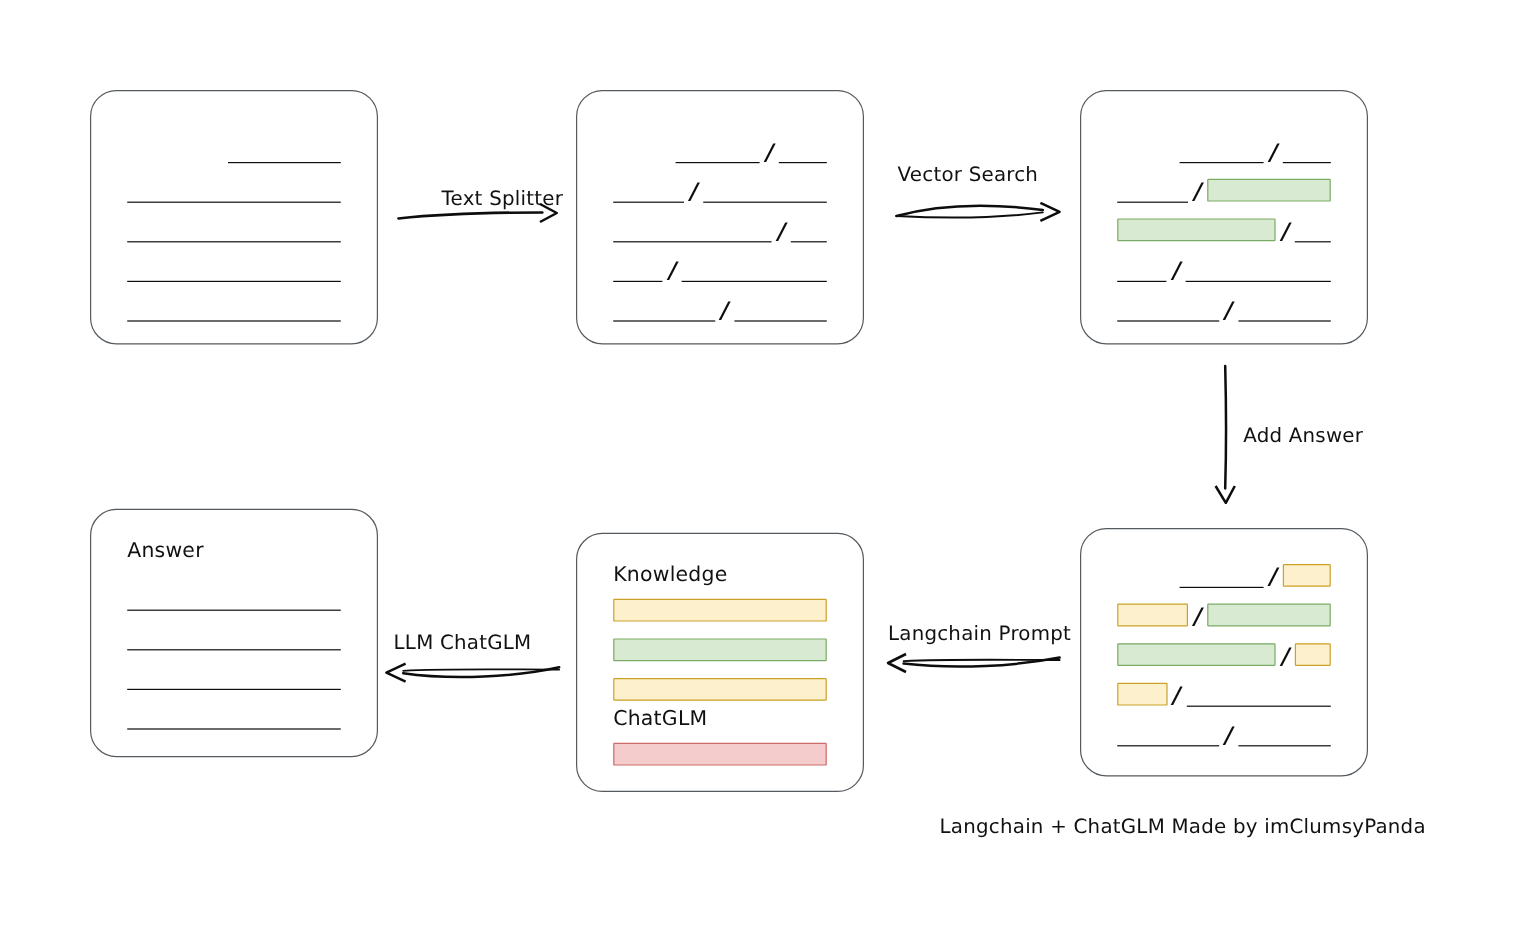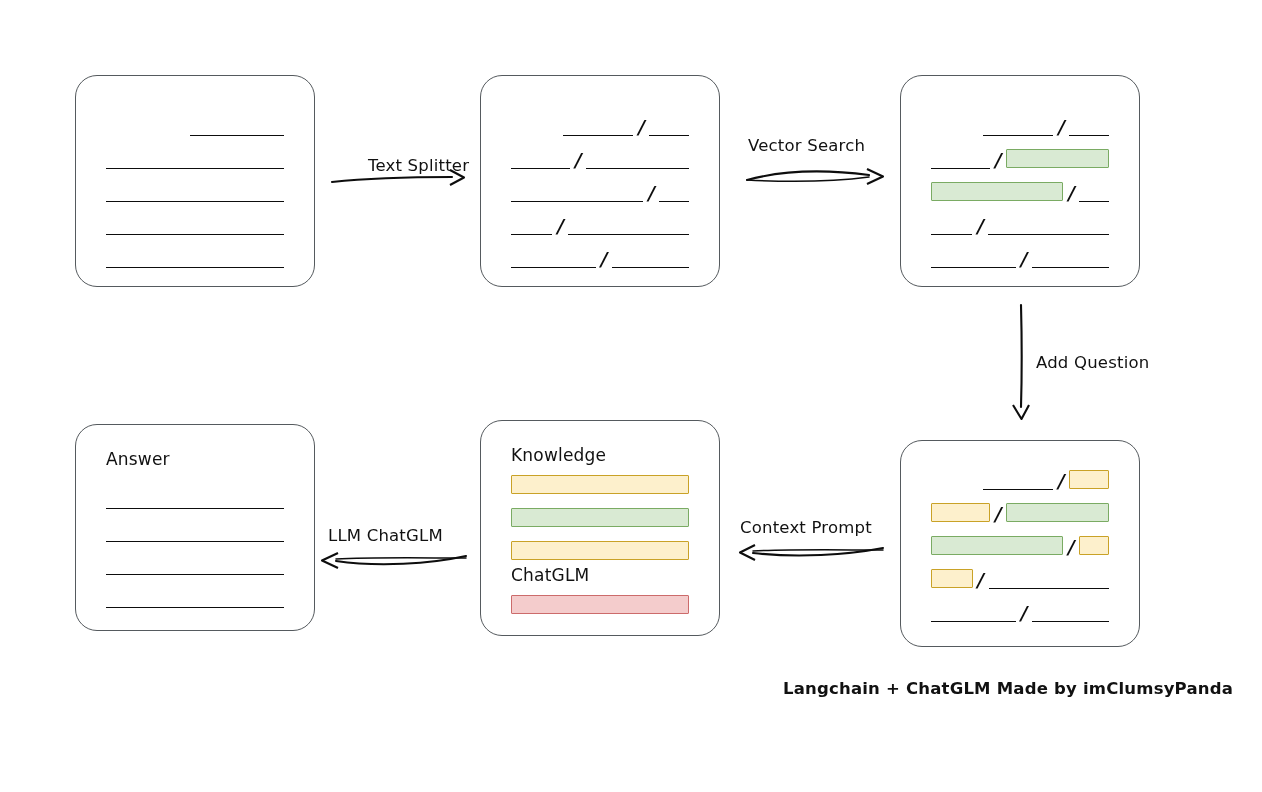--- a/index.html
+++ b/index.html
@@ -231,21 +231,21 @@
         <span class="seg plain" style="width: 122px;"></span>
       </div>
       <div class="row" style="top: 159px;">
         <span class="seg plain" style="width: 86px;"></span>
         <span class="slash">/</span>
         <span class="seg plain" style="width: 78px;"></span>
       </div>
     </div>
 </div>
 
-<div class="doc-box" style="left:480px; top:420px; width:240px; height:216px;">
+<div class="doc-box" style="left:480px; top:444px; width:240px; height:216px;">
   <div class="box-title" style="left:30px; top:24px;">Knowledge</div>
   <div class="doc-inner" id="box-prompt">
       <div class="row" style="top: 52px;">
         <span class="seg hl" style="width: 186px;"></span>
       </div>
       <div class="row" style="top: 85px;">
         <span class="seg hl green" style="width: 186px;"></span>
       </div>
       <div class="row" style="top: 118px;">
         <span class="seg hl" style="width: 186px;"></span>
@@ -281,33 +281,33 @@
   <path d="M120,2 L134,9.5 L120,17" stroke="#0d0d0d" stroke-width="2.1" fill="none" stroke-linejoin="round"></path>
 </svg>
 
 <div class="edge-label" style="left:748px; top:136px;">Vector Search</div>
 <svg class="arrow-svg" style="left:745px; top:166px;" width="145" height="24" viewBox="0 0 145 24">
   <path d="M2,14 C35,5 78,3 124,9" stroke="#0d0d0d" stroke-width="2.1" fill="none" stroke-linecap="round"></path>
   <path d="M2,14 C40,16 85,16 124,11" stroke="#0d0d0d" stroke-width="1.6" fill="none" stroke-linecap="round"></path>
   <path d="M122,3 L138,10.5 L122,18" stroke="#0d0d0d" stroke-width="2.1" fill="none" stroke-linejoin="round"></path>
 </svg>
 
-<div class="edge-label" style="left:1036px; top:353px;">Add Question</div>
+<div class="edge-label" style="left:1036px; top:353px;">Add Answer</div>
 <svg class="arrow-svg" style="left:1008px; top:303px;" width="30" height="120" viewBox="0 0 30 120">
   <path d="M13,2 C14,40 14,70 13,104" stroke="#0d0d0d" stroke-width="2.1" fill="none" stroke-linecap="round"></path>
   <path d="M5,102 L13.5,116 L21,102" stroke="#0d0d0d" stroke-width="2.1" fill="none" stroke-linejoin="round"></path>
 </svg>
 
-<div class="edge-label" style="left:740px; top:518px;">Context Prompt</div>
+<div class="edge-label" style="left:740px; top:518px;">Langchain Prompt</div>
 <svg class="arrow-svg" style="left:737px; top:540px;" width="150" height="24" viewBox="0 0 150 24">
   <path d="M146,8 C110,15 60,18 16,13" stroke="#0d0d0d" stroke-width="2.1" fill="none" stroke-linecap="round"></path>
   <path d="M146,10 C105,10 55,9 16,11" stroke="#0d0d0d" stroke-width="1.5" fill="none" stroke-linecap="round"></path>
   <path d="M18,5 L3,12.5 L18,20" stroke="#0d0d0d" stroke-width="2.1" fill="none" stroke-linejoin="round"></path>
 </svg>
 
 <div class="edge-label" style="left:328px; top:526px;">LLM ChatGLM</div>
 <svg class="arrow-svg" style="left:318px; top:548px;" width="150" height="24" viewBox="0 0 150 24">
   <path d="M148,8 C112,16 60,19 18,13" stroke="#0d0d0d" stroke-width="2.1" fill="none" stroke-linecap="round"></path>
   <path d="M148,10 C108,10 55,9 18,11" stroke="#0d0d0d" stroke-width="1.5" fill="none" stroke-linecap="round"></path>
   <path d="M20,5 L4,12.5 L20,20" stroke="#0d0d0d" stroke-width="2.1" fill="none" stroke-linejoin="round"></path>
 </svg>
 
-<div class="credit" style="left:783px; top:679px;font-weight:bold;">Langchain + ChatGLM Made by imClumsyPanda</div>
+<div class="credit" style="left:783px; top:679px;">Langchain + ChatGLM Made by imClumsyPanda</div>
 
 </body></html>

